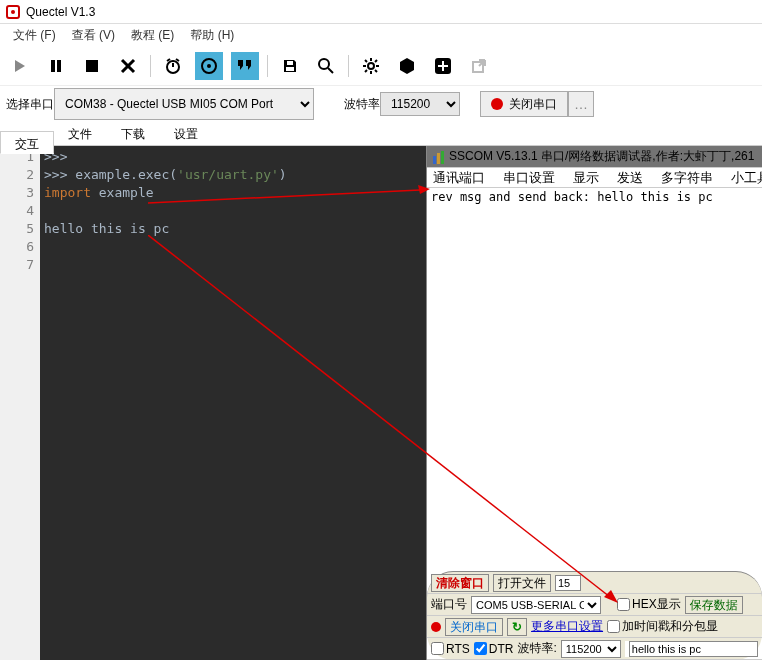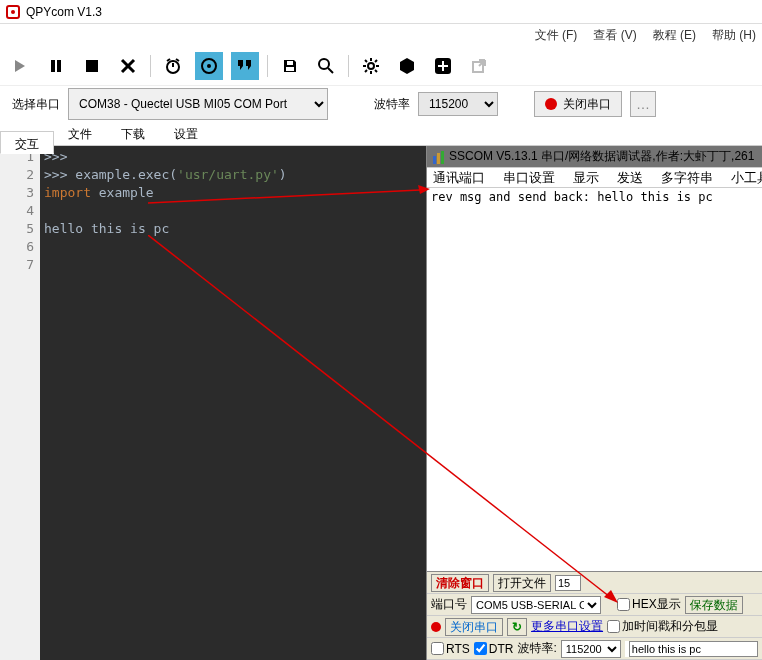--- a/index.html
+++ b/index.html
@@ -1,26 +1,26 @@
 <!DOCTYPE html>
 <html><head>
 <meta charset="utf-8">
 <style>
 * { margin: 0; padding: 0; box-sizing: border-box; }
 body { font-family: "Microsoft YaHei", sans-serif; font-size: 12px; background: #fff; width: 762px; height: 660px; overflow: hidden; position: relative; }
 .titlebar { height: 24px; border-bottom: 1px solid #ddd; display: flex; align-items: center; padding: 0 6px; gap: 6px; background: #fff; }
 .titlebar .logo { width: 14px; height: 14px; border: 2px solid #c00; border-radius: 3px; position: relative; }
 .titlebar .logo::after { content: ""; position: absolute; width: 4px; height: 4px; background: #c00; border-radius: 50%; top: 3px; left: 3px; }
-.menubar { height: 22px; display: flex; align-items: center; gap: 16px; padding: 0 6px; font-size: 12px; color: #333; justify-content: flex-end; }
+.menubar { height: 22px; display: flex; align-items: center; gap: 16px; padding: 0 13px; font-size: 12px; color: #333; }
 .menubar span { cursor: pointer; }
 .toolbar { height: 40px; display: flex; align-items: center; gap: 8px; padding: 0 6px; border-bottom: 1px solid #eee; }
 .toolbar .tbtn { width: 28px; height: 28px; display: flex; align-items: center; justify-content: center; cursor: pointer; font-size: 18px; color: #000; }
 .toolbar .tbtn.active { background: #4ab0d8; color: #000; }
 .toolbar .sep { width: 1px; height: 22px; background: #ccc; }
-.portrow { height: 36px; display: flex; align-items: center; gap: 8px; padding: 0 12px; }
+.portrow { height: 36px; display: flex; align-items: center; padding: 0 6px; }
 .portrow label { font-size: 12px; }
 .portsel { height: 32px; border: 1px solid #aaa; background: #f0f0f0; padding: 0 6px; font-size: 12px; width: 260px; }
 .baudsel { height: 24px; border: 1px solid #aaa; background: #e8e8e8; padding: 0 6px; font-size: 12px; width: 80px; }
 .closebtn { height: 26px; border: 1px solid #aaa; background: #eee; padding: 0 10px; display: flex; align-items: center; gap: 6px; font-size: 12px; cursor: pointer; }
 .reddot { width: 12px; height: 12px; background: #d00; border-radius: 50%; }
 .sqbtn { width: 26px; height: 26px; border: 1px solid #aaa; background: #eee; cursor: pointer; display: flex; align-items: center; justify-content: center; color: #888; font-size: 14px; }
 .tabs { height: 24px; display: flex; border-bottom: 1px solid #ccc; }
 .tab { padding: 4px 14px; font-size: 12px; border-right: 1px solid transparent; cursor: pointer; }
 .tab.active { border: 1px solid #ccc; border-bottom: 1px solid #fff; background: #fff; position: relative; top: 9px; }
 .editor { display: flex; height: 514px; background: #2b2b2b; font-family: Consolas, monospace; font-size: 13px; }
@@ -30,42 +30,42 @@
 .code .str { color: #6a8759; }
 .code .op { color: #a9b7c6; }
 .code .prompt { color: #a9b7c6; }
 .code .txt { color: #a9b7c6; }
 
 .sscom { position: absolute; right: 0; top: 146px; width: 336px; height: 514px; background: #fff; border-left: 1px solid #888; display: flex; flex-direction: column; }
 .ss-title { height: 22px; background: #737373; border-bottom: 1px solid #ccc; display: flex; align-items: center; gap: 4px; padding: 0 4px; font-size: 12px; overflow: hidden; white-space: nowrap; }
 .ss-logo { width: 14px; height: 14px; }
 .ss-menu { height: 20px; display: flex; align-items: center; gap: 18px; padding: 0 6px; font-size: 13px; border-bottom: 1px solid #ccc; overflow: hidden; white-space: nowrap; }
 .ss-out { flex: 1; padding: 2px 4px; font-family: Consolas, monospace; font-size: 12px; color: #000; background: #fff; overflow: hidden; }
-.ss-bot { border-top: 1px solid #888; background: #ece9d8; font-size: 12px; }
+.ss-bot { border-top: 1px solid #888; background: #ece9d8; font-size: 12px; border-radius: 26px; }
 .ss-row { display: flex; align-items: center; gap: 4px; padding: 2px 4px; border-bottom: 1px solid #ccc; height: 22px; overflow: hidden; white-space: nowrap; }
 .ss-btn { border: 1px solid #888; background: #ece9d8; padding: 0 4px; height: 18px; font-size: 12px; cursor: pointer; }
 .ss-btn.red { color: #c00; font-weight: bold; border: 1px solid #888; }
 .ss-btn.green { color: #060; border: 1px solid #888; }
 .ss-input { border: 1px solid #888; height: 16px; font-size: 11px; padding: 0 2px; }
 .ss-combo { border: 1px solid #888; height: 18px; font-size: 11px; background: #fff; }
 .ss-chk { display: inline-flex; align-items: center; gap: 2px; }
 .ss-send { background: #fff; border-top: 1px solid #888; padding: 2px; }
 
 .arrow1, .arrow2 { position: absolute; pointer-events: none; }
 .arrow1 { top: 185px; left: 148px; width: 282px; height: 20px; }
 .arrow2 { top: 235px; left: 148px; width: 470px; height: 370px; }
 svg.arrowsvg line { stroke: #d00; stroke-width: 1.5; }
 svg.arrowsvg polygon { fill: #d00; }
 </style>
 </head>
 <body>
 
 <div class="titlebar">
   <span class="logo"></span>
-  <span>QPYcom V1.3</span>
+  <span>Quectel V1.3</span>
 </div>
 
 <div class="menubar">
   <span>文件 (F)</span>
   <span>查看 (V)</span>
   <span>教程 (E)</span>
   <span>帮助 (H)</span>
 </div>
 
 <div class="toolbar">

